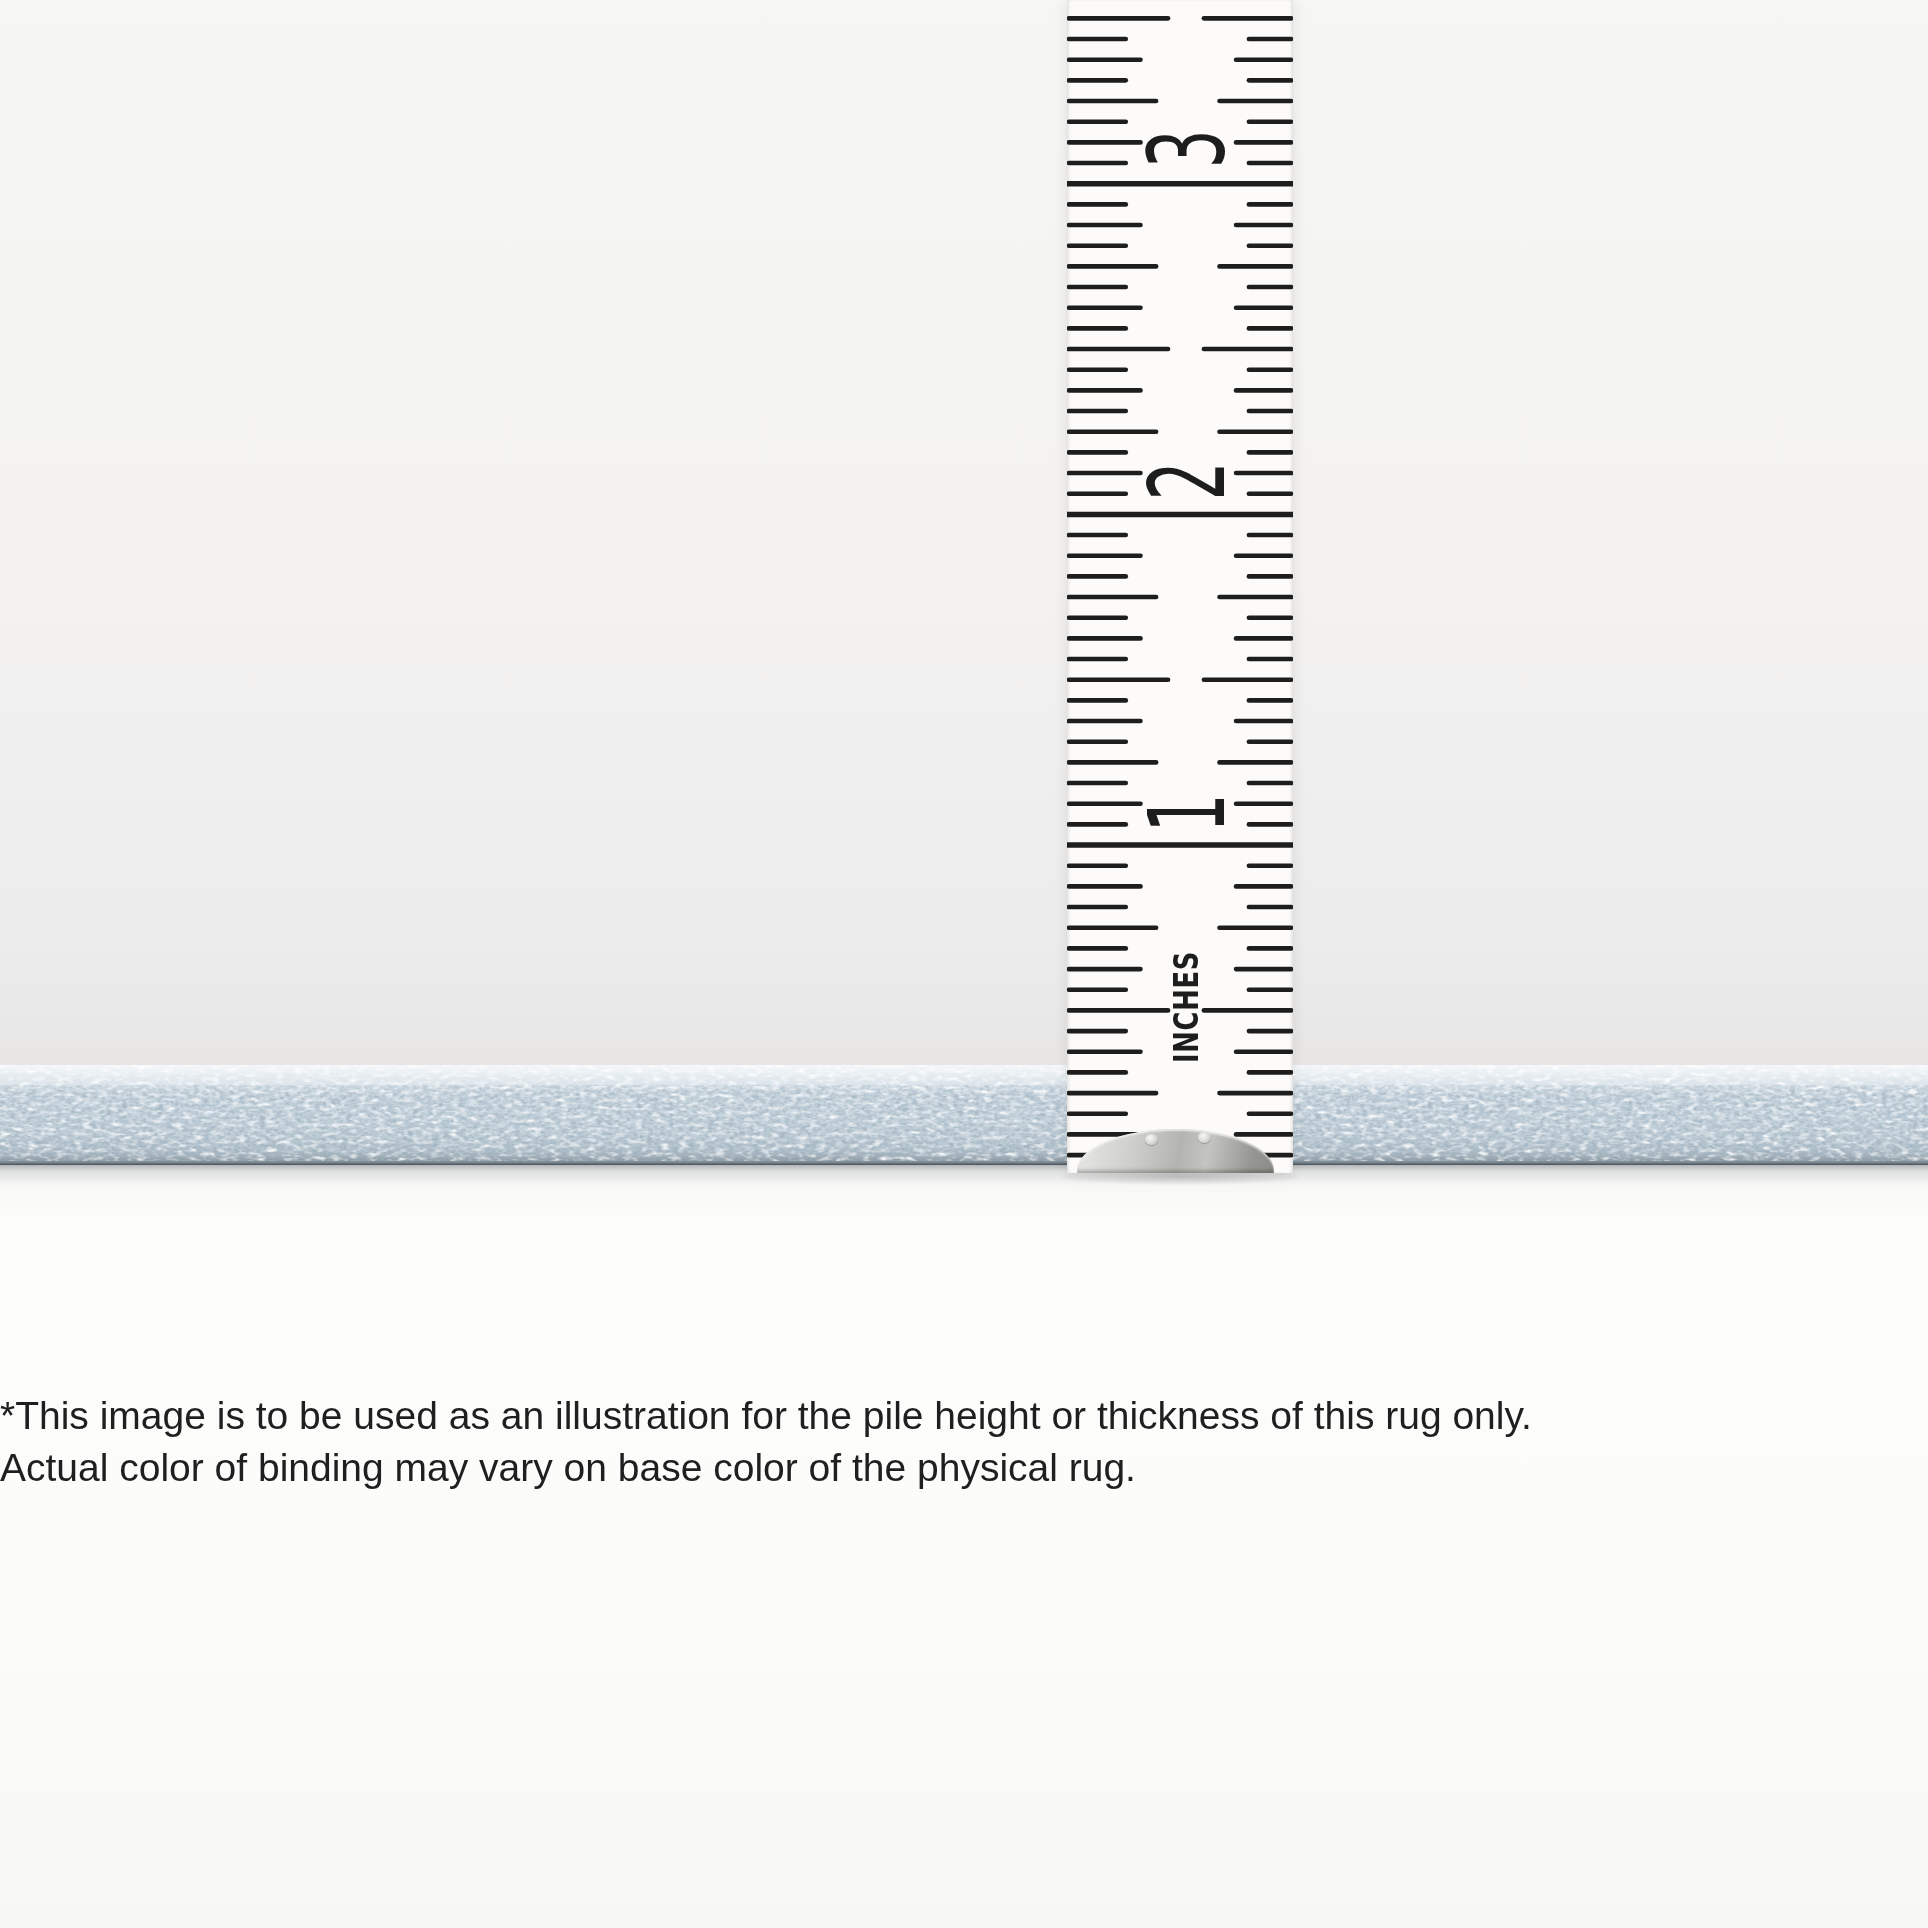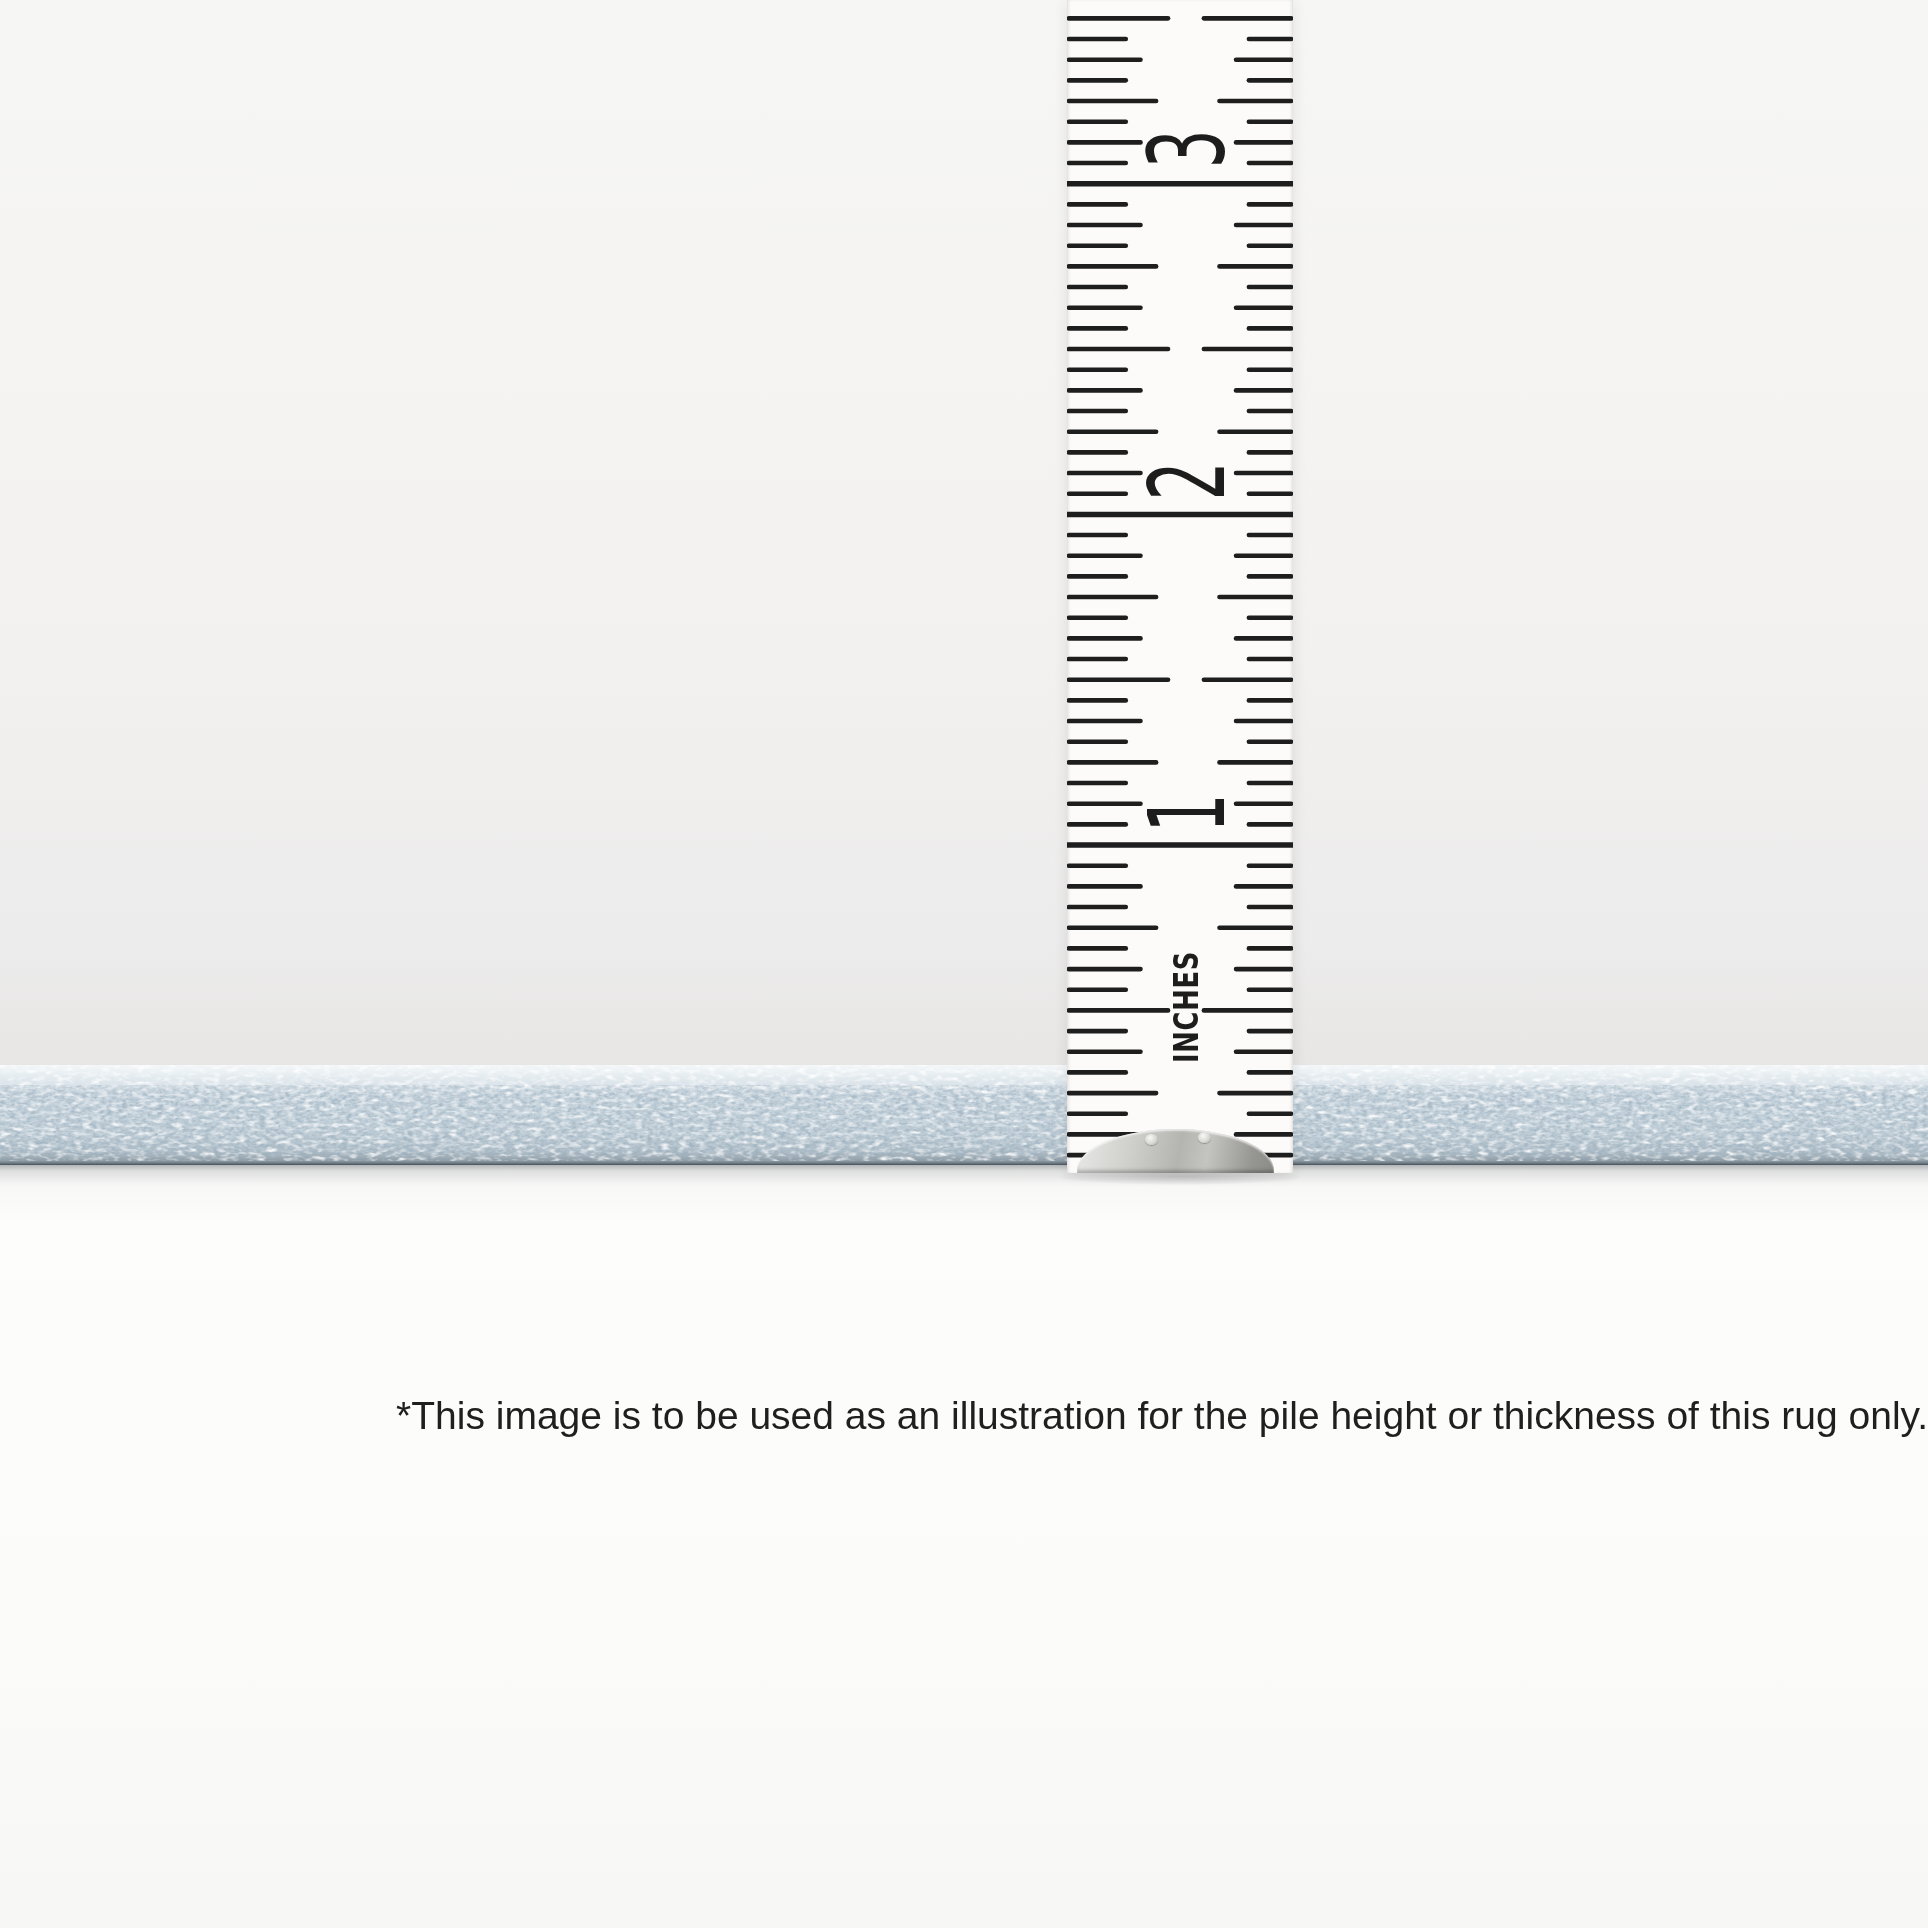--- a/index.html
+++ b/index.html
@@ -46,21 +46,21 @@
        box-shadow:inset 0 1.8px 1.8px rgba(255,255,255,0.7), inset 0 -2.8px 3.7px rgba(0,0,0,0.25);}
   .rivet{position:absolute;width:13px;height:11px;border-radius:50%;
          background:radial-gradient(circle at 40% 35%,#f7f7f5 0%,#d8d8d5 55%,#a3a3a0 100%);
          box-shadow:0 0.9px 0.9px rgba(0,0,0,0.25);}
   .rivet-1{left:68px;top:4.6px;}
   .rivet-2{left:121px;top:2.8px;}
   .tab-shadow{position:absolute;left:1061px;top:1168px;width:239px;height:16.5px;border-radius:50%;
        background:radial-gradient(ellipse at center,rgba(60,60,60,0.22) 0%,rgba(90,90,90,0.08) 55%,rgba(120,120,120,0) 75%);}
 
   
-  .caption{position:absolute;left:0;top:1390px;width:1928px;text-align:right;
+  .caption{position:absolute;left:0;top:1390px;width:1928px;text-align:left;
            color:#1f1f1f;font-size:39px;line-height:52px;font-weight:400;}
 </style>
 </head>
 <body>
 
 <div class="scene">
 
   <div class="wall"></div>
 
   <div class="rug">
@@ -202,16 +202,17 @@
     <span class="ruler-num num-3">3</span>
     <span class="ruler-unit">INCHES</span>
     <div class="tab">
       <span class="rivet rivet-1"></span>
       <span class="rivet rivet-2"></span>
     </div>
   </div>
 
   <div class="caption">
     <div>*This image is to be used as an illustration for the pile height or thickness of this rug only.</div>
+    <div>Actual color of binding may vary on base color of the physical rug.</div>
   </div>
 
 </div>
 
 
 </body></html>

